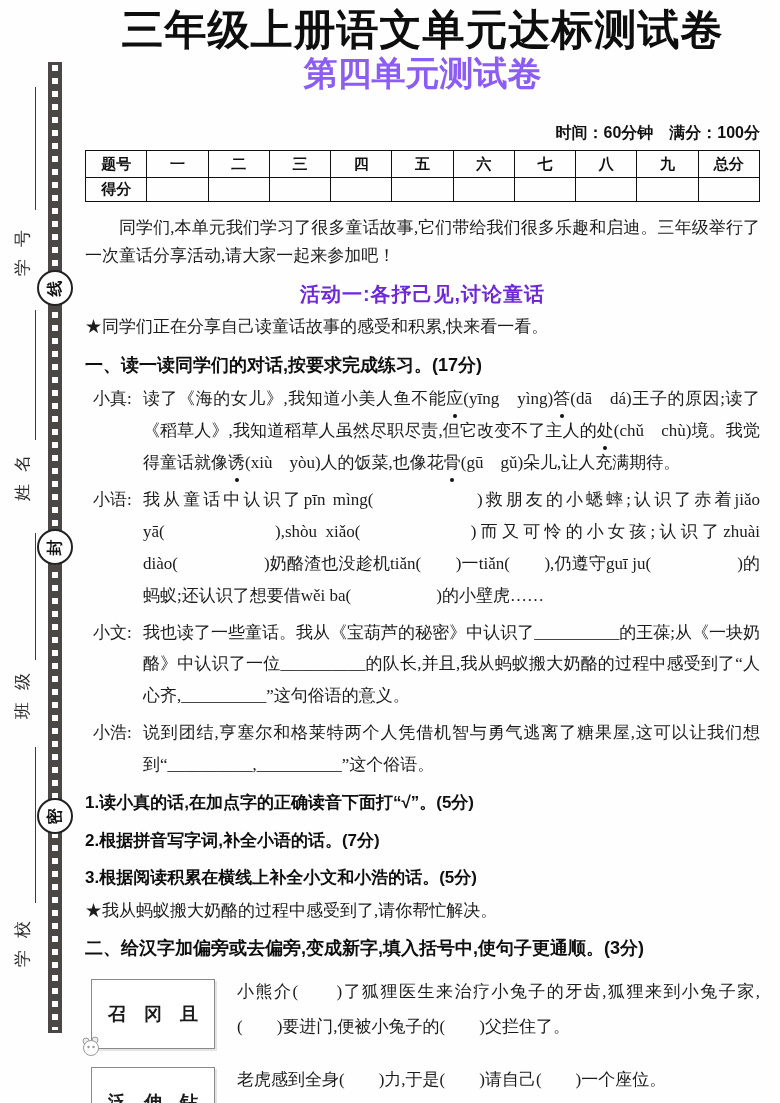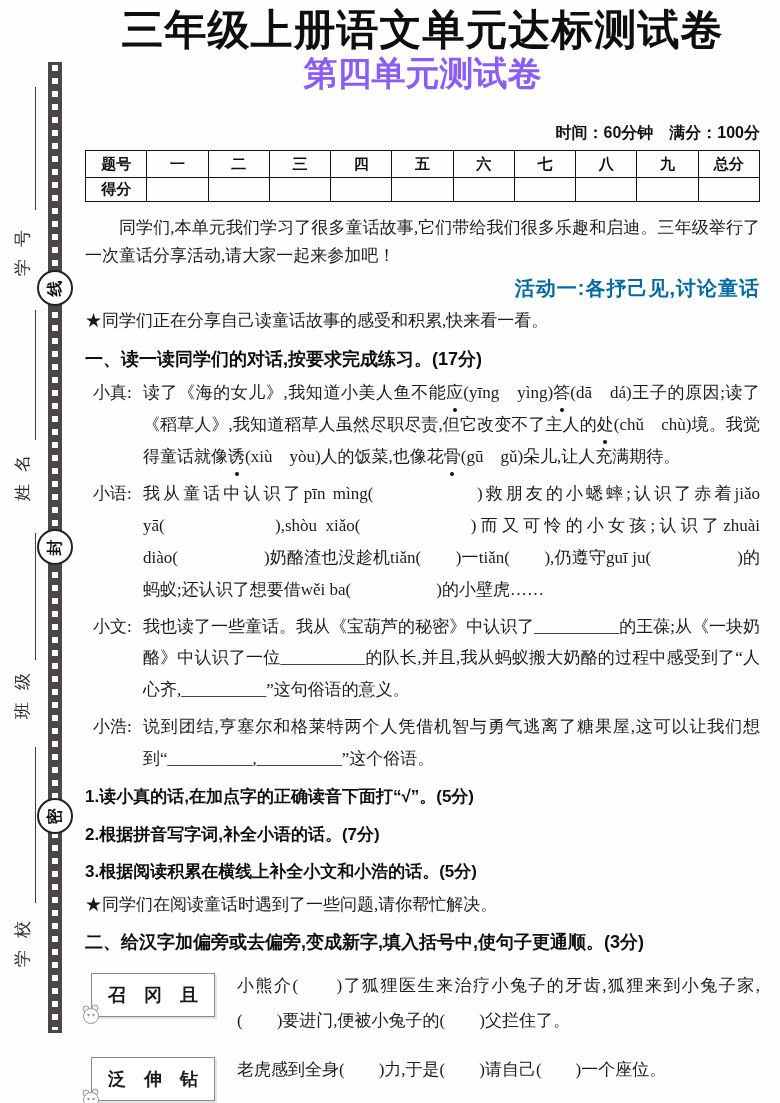--- a/index.html
+++ b/index.html
@@ -35,41 +35,41 @@
   .meta { margin-top:28px; text-align:right; font-weight:bold; font-size:16px;
           font-family:"Liberation Sans", sans-serif; color:#111; }
 
   table.score { width:100%; border-collapse:collapse; margin-top:6px; table-layout:fixed; }
   table.score td { border:1.7px solid #111; text-align:center; vertical-align:middle;
     font-family:Liberation Serif, serif; font-weight:bold; font-size:15px; color:#111; }
   table.score tr.hd td { height:24px; }
   table.score tr.sc td { height:21px; }
 
   .intro { margin-top:12px; font-size:17px; line-height:1.62; text-align:justify; text-indent:2em; }
-  .activity-title { margin-top:6px; text-align:right; font-weight:bold; font-size:20px;
-    font-family:"Liberation Sans", sans-serif; color:#0369a1; letter-spacing:1px; }
+  .activity-title { margin-top:12px; text-align:center; font-weight:bold; font-size:20px;
+    font-family:"Liberation Sans", sans-serif; color:#6d28d9; letter-spacing:1px; }
   .note { margin-top:6px; font-size:17px; line-height:1.5; }
   .sec-title { margin-top:13px; font-weight:bold; font-size:18px; line-height:1.4;
     font-family:"Liberation Sans", sans-serif; color:#0f0f0f; }
 
   .dialogue { position:relative; margin-top:5px; padding-left:58px;
     font-size:17px; line-height:1.88; text-align:justify; }
   .dialogue .speaker { position:absolute; left:8px; top:0; }
   .dot-char { position:relative; display:inline-block; }
   .dot-char::after { content:""; position:absolute; left:50%; bottom:-3px; width:4px; height:4px;
     margin-left:-2px; border-radius:50%; background:#111; }
 
   .q { margin-top:6px; font-weight:bold; font-size:17px; line-height:1.85;
        font-family:"Liberation Sans", sans-serif; color:#0f0f0f; }
   .note2 { margin-top:4px; font-size:17px; line-height:1.5; }
 
   .item-row { display:flex; align-items:flex-start; margin-top:14px; }
   .char-box { position:relative; flex:0 0 auto; margin-left:6px; margin-right:22px; margin-top:4px;
     border:1px solid #8a8a8a; box-shadow:2px 2px 0 rgba(0,0,0,0.10);
-    padding:9px 16px; font-size:18px; font-weight:bold; white-space:nowrap; background:#fff; }
+    padding:22px 16px; font-size:18px; font-weight:bold; white-space:nowrap; background:#fff; }
   .doodle { position:absolute; left:-12px; bottom:-9px; width:22px; height:22px; }
   .item-text { flex:1 1 auto; font-size:17px; line-height:2.05; text-align:justify; }
 </style>
 </head>
 <body>
 
 <div class="page">
 
   <div class="band">
     <div class="band-inner"></div>
@@ -152,21 +152,21 @@
     </div>
     <div class="dialogue">
       <span class="speaker">小浩:</span>
       <span>说到团结,亨塞尔和格莱特两个人凭借机智与勇气逃离了糖果屋,这可以让我们想到“__________,__________”这个俗语。</span>
     </div>
 
     <div class="q">1.读小真的话,在加点字的正确读音下面打“√”。(5分)</div>
     <div class="q">2.根据拼音写字词,补全小语的话。(7分)</div>
     <div class="q">3.根据阅读积累在横线上补全小文和小浩的话。(5分)</div>
 
-    <div class="note2">★同学们在阅读童话时遇到了一些问题,请你帮忙解决。</div>
+    <div class="note2">★我从蚂蚁搬大奶酪的过程中感受到了,请你帮忙解决。</div>
 
     <div class="sec-title">二、给汉字加偏旁或去偏旁,变成新字,填入括号中,使句子更通顺。(3分)</div>
 
     <div class="item-row">
       <div class="char-box">
         <svg class="doodle" viewBox="0 0 22 22">
           <circle cx="6" cy="6" r="3" fill="#eee" stroke="#999" stroke-width="1"></circle>
           <circle cx="15" cy="5" r="3" fill="#eee" stroke="#999" stroke-width="1"></circle>
           <circle cx="11" cy="13" r="7.5" fill="#fff" stroke="#999" stroke-width="1"></circle>
           <circle cx="8.5" cy="12" r="1.2" fill="#999"></circle>

